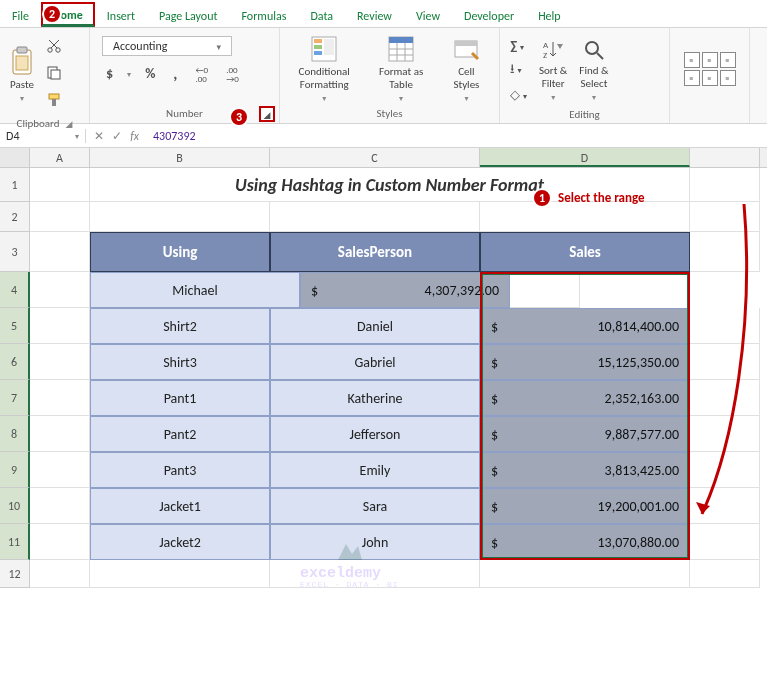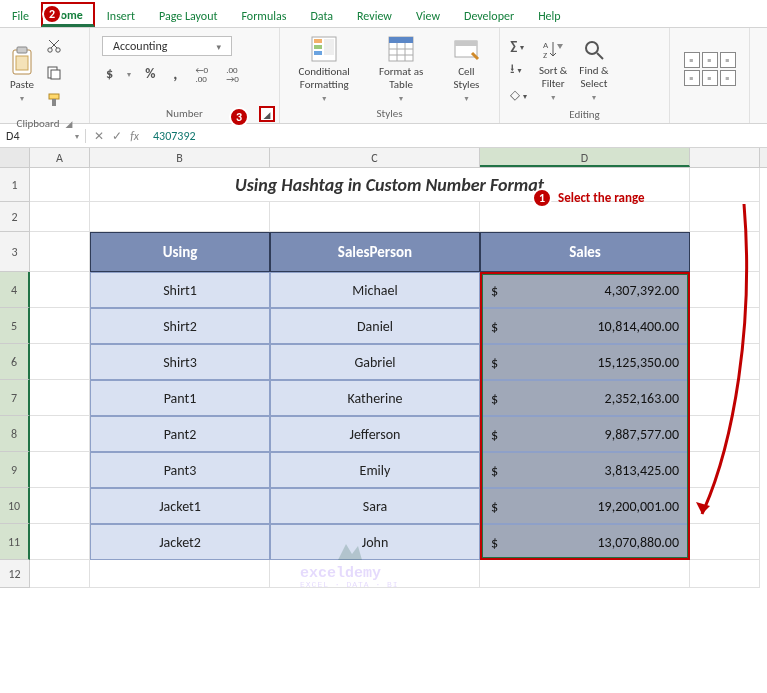--- a/index.html
+++ b/index.html
@@ -77,21 +77,21 @@
     color:#fff; font-weight:700; font-size:12px; display:flex; align-items:center; justify-content:center;
     border:2px solid #fff; z-index:5;
   }
   
   .fx-bar {
     display:flex; align-items:center; height:24px; border-bottom:1px solid #d4d4d4;
     font-size:12px; background:#fff;
   }
   .name-box { width:86px; border-right:1px solid #d4d4d4; padding:0 6px; display:flex; justify-content:space-between; align-items:center;}
   .fx-icons { display:flex; gap:8px; padding:0 8px; color:#888;}
-  .fx-formula { padding-left:6px; color:#0f766e;}
+  .fx-formula { padding-left:6px; color:#4c1d95;}
   
   .grid { display:flex; flex-direction:column; }
   .col-headers { display:flex; height:20px; background:#f0f0f0; border-bottom:1px solid #ccc;}
   .corner { width:30px; border-right:1px solid #ccc; background:#e8e8e8;}
   .col-h { border-right:1px solid #ccc; text-align:center; font-size:12px; color:#555; line-height:20px; background:#f3f3f3;}
   .col-h.sel { background:#d5e3cf; border-bottom:2px solid #217346;}
   .row { display:flex; height:36px; }
   .row .rh { width:30px; border-right:1px solid #ccc; border-bottom:1px solid #ccc; background:#f3f3f3; display:flex; align-items:center; justify-content:center; font-size:12px; color:#555;}
   .row .rh.sel { background:#d5e3cf; border-right:2px solid #217346;}
   .cell { border-right:1px solid #e0e0e0; border-bottom:1px solid #e0e0e0; display:flex; align-items:center; padding:0 6px; font-size:14px;}
@@ -340,21 +340,20 @@
     <div class="cell colB theading">Using</div>
     <div class="cell colC theading">SalesPerson</div>
     <div class="cell colD theading">Sales</div>
     <div class="cell colE"></div>
   </div>
 
   <div id="data-rows">
       <div class="row" style="height: 36px;">
         <div class="rh sel">4</div>
         <div class="cell colA"></div>
-        <div class="cell colB tcell">Shirt1</div>
         <div class="cell colC tcell">Michael</div>
         <div class="cell colD tsales">
           <span>$</span>
           <span>4,307,392.00</span>
         </div>
         <div class="cell colE"></div>
       </div>
       <div class="row" style="height: 36px;">
         <div class="rh sel">5</div>
         <div class="cell colA"></div>

